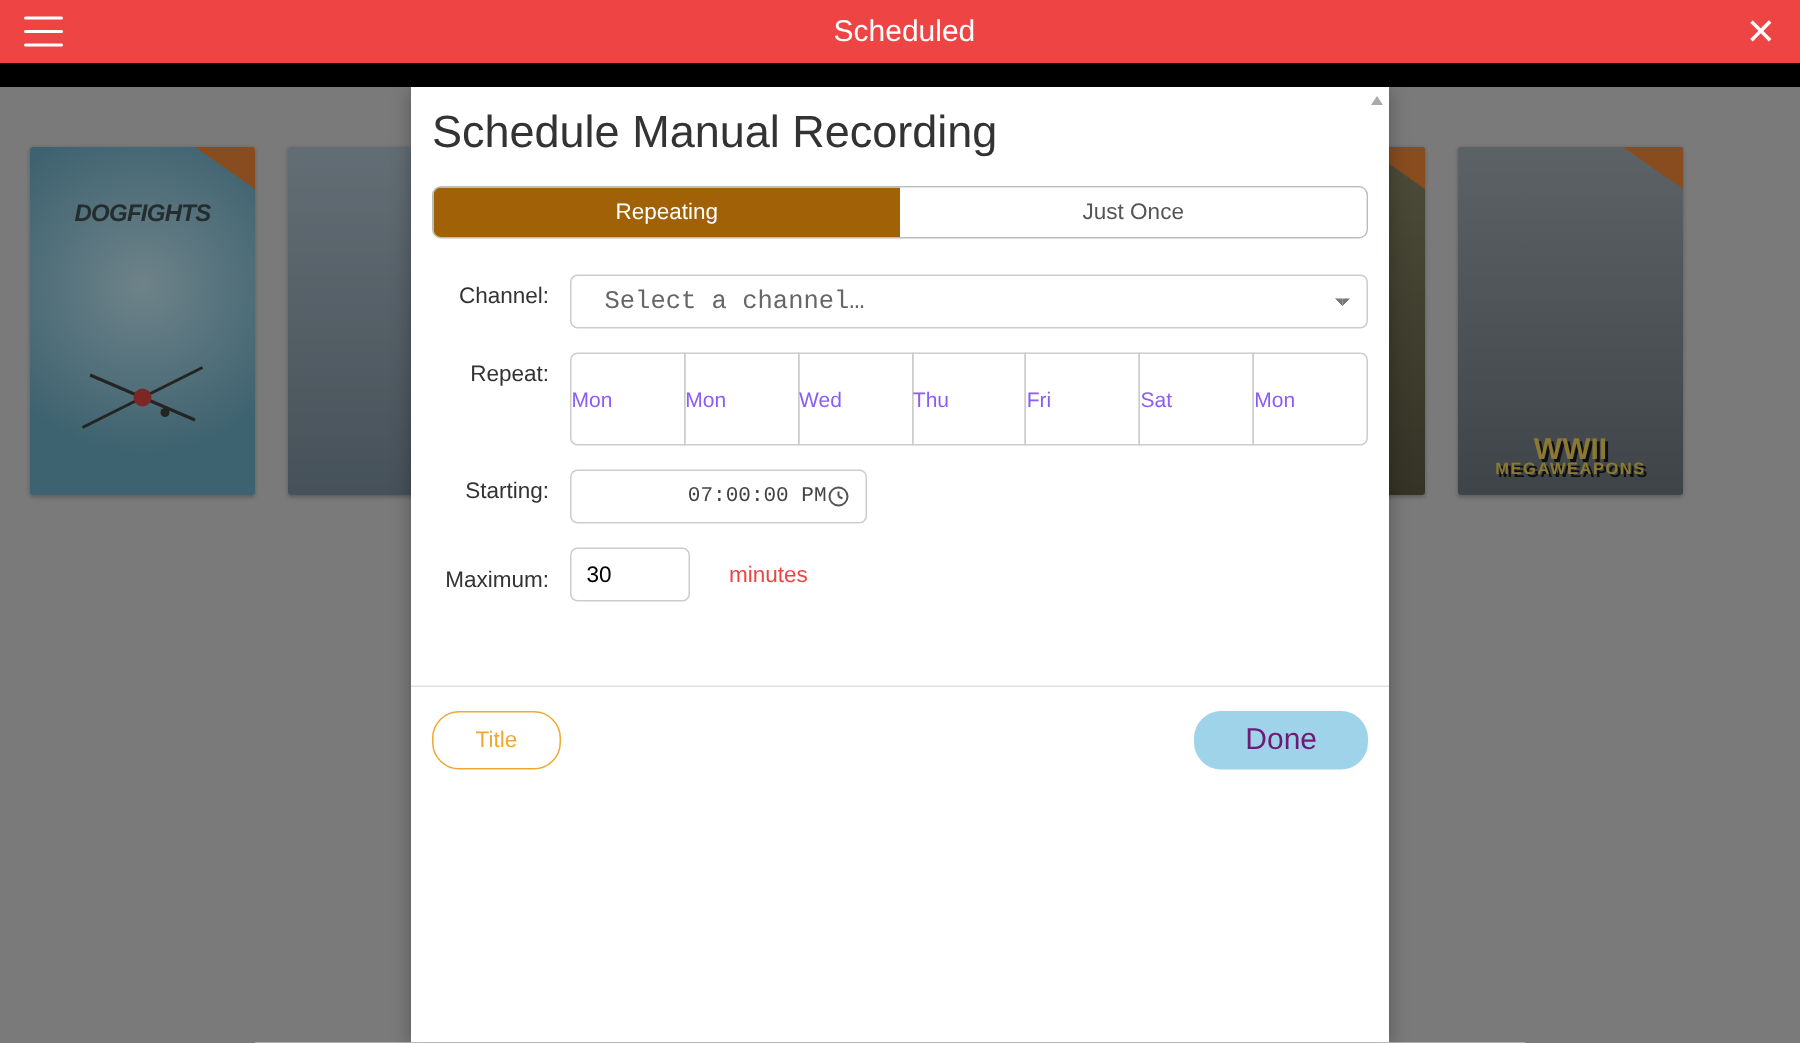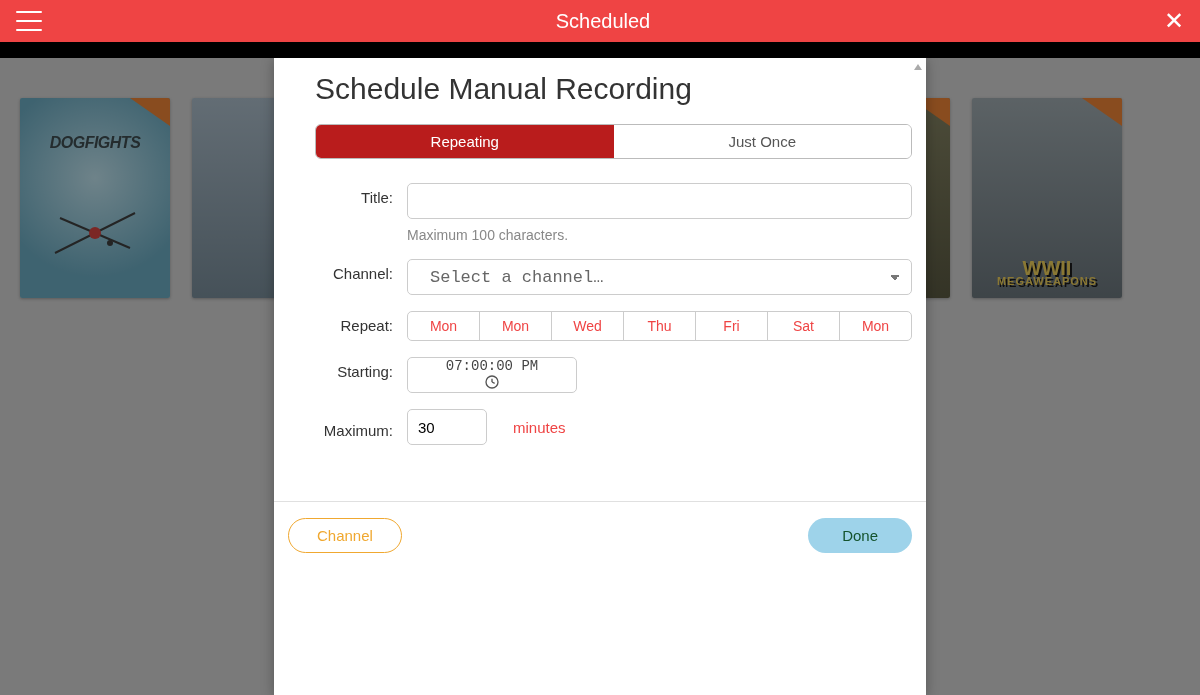--- a/index.html
+++ b/index.html
@@ -20,21 +20,21 @@
   .blackbar { height: 16px; background: #000; }
   .bg-area {
     background: #d6d6d6;
     height: calc(695px - 42px - 16px);
     position: relative;
     padding: 40px 20px;
     display:flex;
     gap: 22px;
   }
   .poster {
-    width: 150px; height: 200px; border-radius:2px; background:#888; position:relative; overflow:hidden;
+    width: 150px; height: 232px; border-radius:2px; background:#888; position:relative; overflow:hidden;
     flex-shrink:0;
     box-shadow: 0 1px 3px rgba(0,0,0,0.3);
   }
   .poster .corner {
     position:absolute; top:0; right:0; width:0; height:0;
     border-top: 28px solid #f47b20;
     border-left: 40px solid transparent;
   }
   .poster.p0 { background: radial-gradient(circle at 50% 40%, #bfe8f5 0%, #5fa8c2 70%); display:flex; align-items:center; justify-content:center;}
   .poster.p0 .logo { font-style:italic; font-weight:900; color:#2a3a3f; font-size:16px; letter-spacing:-0.5px; position:absolute; top:36px;}
@@ -57,35 +57,35 @@
     top: 0;
     left: 50%;
     transform: translateX(-50%);
     width: 652px;
     height: 100%;
     background: #fff;
     box-shadow: 0 2px 12px rgba(0,0,0,0.3);
     display:flex;
     flex-direction:column;
   }
-  .modal-inner { padding: 14px 14px 0 14px; flex: 0 0 auto; margin-left: 27px; }
+  .modal-inner { padding: 14px 14px 0 14px; flex: 0 0 auto; }
   .modal h1 { font-size: 30px; font-weight: 400; color:#333; margin-bottom: 18px; }
 
   .segmented {
     display:flex;
     border:1px solid #bbb;
     border-radius:6px;
     overflow:hidden;
     margin-bottom: 24px;
   }
   .segmented .seg {
     flex:1; text-align:center; padding:8px 0; font-size:15px; cursor:pointer;
     background:#fff; color:#555;
   }
-  .segmented .seg.active { background:#b91c1c; color:#fff; }
+  .segmented .seg.active { background:#a16207; color:#fff; }
 
   .form-row { display:flex; align-items:flex-start; margin-bottom: 16px; }
   .form-row label.lbl {
     width: 92px; text-align:right; padding-right:14px; font-size:15px; color:#333;
     padding-top:6px; flex-shrink:0;
   }
   .field-col { flex:1; }
   .txt-input {
     width:100%; height:36px; border:1px solid #ccc; border-radius:5px; padding:0 10px; font-size:14px;
   }
@@ -94,51 +94,50 @@
     width:100%; height:36px; border:1px solid #ccc; border-radius:5px; padding:0 22px;
     font-family: "Courier New", monospace; font-size:17px; color:#666; background:#fff;
     appearance:none; -webkit-appearance:none;
     background-image: linear-gradient(45deg, transparent 50%, #777 50%), linear-gradient(135deg, #777 50%, transparent 50%);
     background-position: calc(100% - 16px) 15px, calc(100% - 11px) 15px;
     background-size: 5px 5px, 5px 5px;
     background-repeat: no-repeat;
   }
   .days { display:flex; }
   .days .day {
-    flex:1; text-align:center; border:1px solid #ccc; padding:6px 0; font-size:14px; color:#ef4444;
+    flex:1; border:1px solid #ccc; padding:22px 0; font-size:14px; color:#8b5cf6;
     cursor:pointer; margin-left:-1px;
   }
   .days .day:first-child { border-radius:5px 0 0 5px; margin-left:0;}
   .days .day:last-child { border-radius:0 5px 5px 0;}
   .time-input {
     display:flex; align-items:center; border:1px solid #ccc; border-radius:5px; height:36px;
-    padding:0 10px; width: 170px;
+    padding:0 10px; width: 198px;
     font-family: "Courier New", monospace; font-size:14px; color:#444;
-    justify-content:flex-start;
-    flex-direction:column;
+    justify-content:flex-end;
   }
   .clock-icon { width:16px; height:16px; }
   .num-input {
     width:80px; height:36px; border:1px solid #ccc; border-radius:5px; padding:0 10px; font-size:15px;
   }
   .minutes-lbl { margin-left:26px; font-size:15px; color:#ef4444; }
 
   .footer {
     border-top:1px solid #e0e0e0;
     margin-top: 40px;
     padding: 16px 14px;
     display:flex; justify-content:space-between;
   }
   .btn-cancel {
     border:1px solid #f0a830; color:#f0a830; background:#fff;
     padding: 8px 28px; border-radius: 18px; font-size:15px; cursor:pointer;
   }
   .btn-done {
-    border:none; color:#14532d; background:#9ed3ea;
-    padding: 8px 34px; border-radius: 18px; font-size:15px; cursor:pointer;
+    border:none; color:#701a75; background:#9ed3ea;
+    padding: 8px 34px; border-radius: 18px; font-size:20px; cursor:pointer;
   }
   .scroll-arrow {
     position:absolute; top:6px; right:4px; width:0;height:0;
     border-left:4px solid transparent; border-right:4px solid transparent; border-bottom:6px solid #aaa;
   }
 </style>
 </head>
 <body>
 
 <div class="topbar">
@@ -190,27 +189,20 @@
   <div class="modal">
     <div class="scroll-arrow"></div>
     <div class="modal-inner">
       <h1>Schedule Manual Recording</h1>
 
       <div class="segmented">
         <div class="seg active">Repeating</div>
         <div class="seg">Just Once</div>
       </div>
 
-      <div class="form-row">
-        <label class="lbl">Title:</label>
-        <div class="field-col">
-          <input class="txt-input" type="text" style="">
-          <div class="help">Maximum 100 characters.</div>
-        </div>
-      </div>
 
       <div class="form-row">
         <label class="lbl">Channel:</label>
         <div class="field-col">
           <select class="sel">
             <option>Select a channel…</option>
           </select>
         </div>
       </div>
 
@@ -246,18 +238,18 @@
       <div class="form-row" style="align-items:center">
         <label class="lbl">Maximum:</label>
         <div class="field-col" style="display:flex;align-items:center">
           <input class="num-input" type="text" value="30" style="">
           <span class="minutes-lbl">minutes</span>
         </div>
       </div>
     </div>
 
     <div class="footer">
-      <button class="btn-cancel">Channel</button>
+      <button class="btn-cancel">Title</button>
       <button class="btn-done">Done</button>
     </div>
   </div>
 
 </div>
 
 </body></html>

